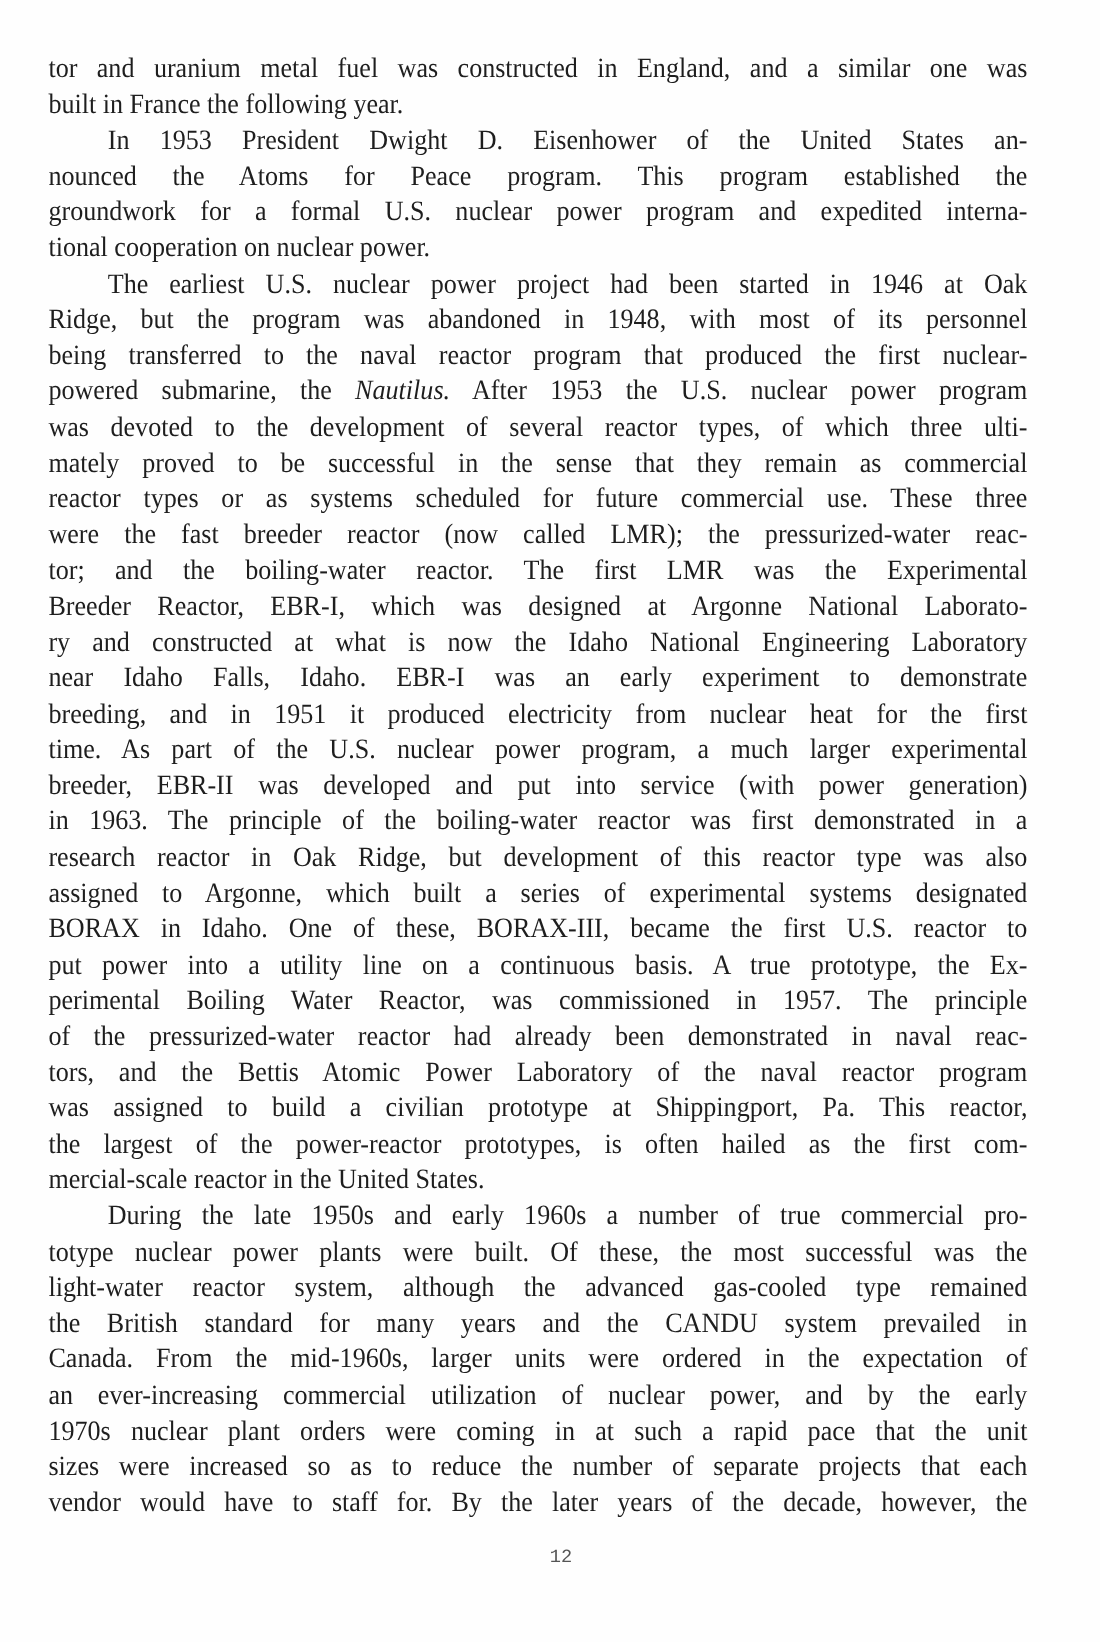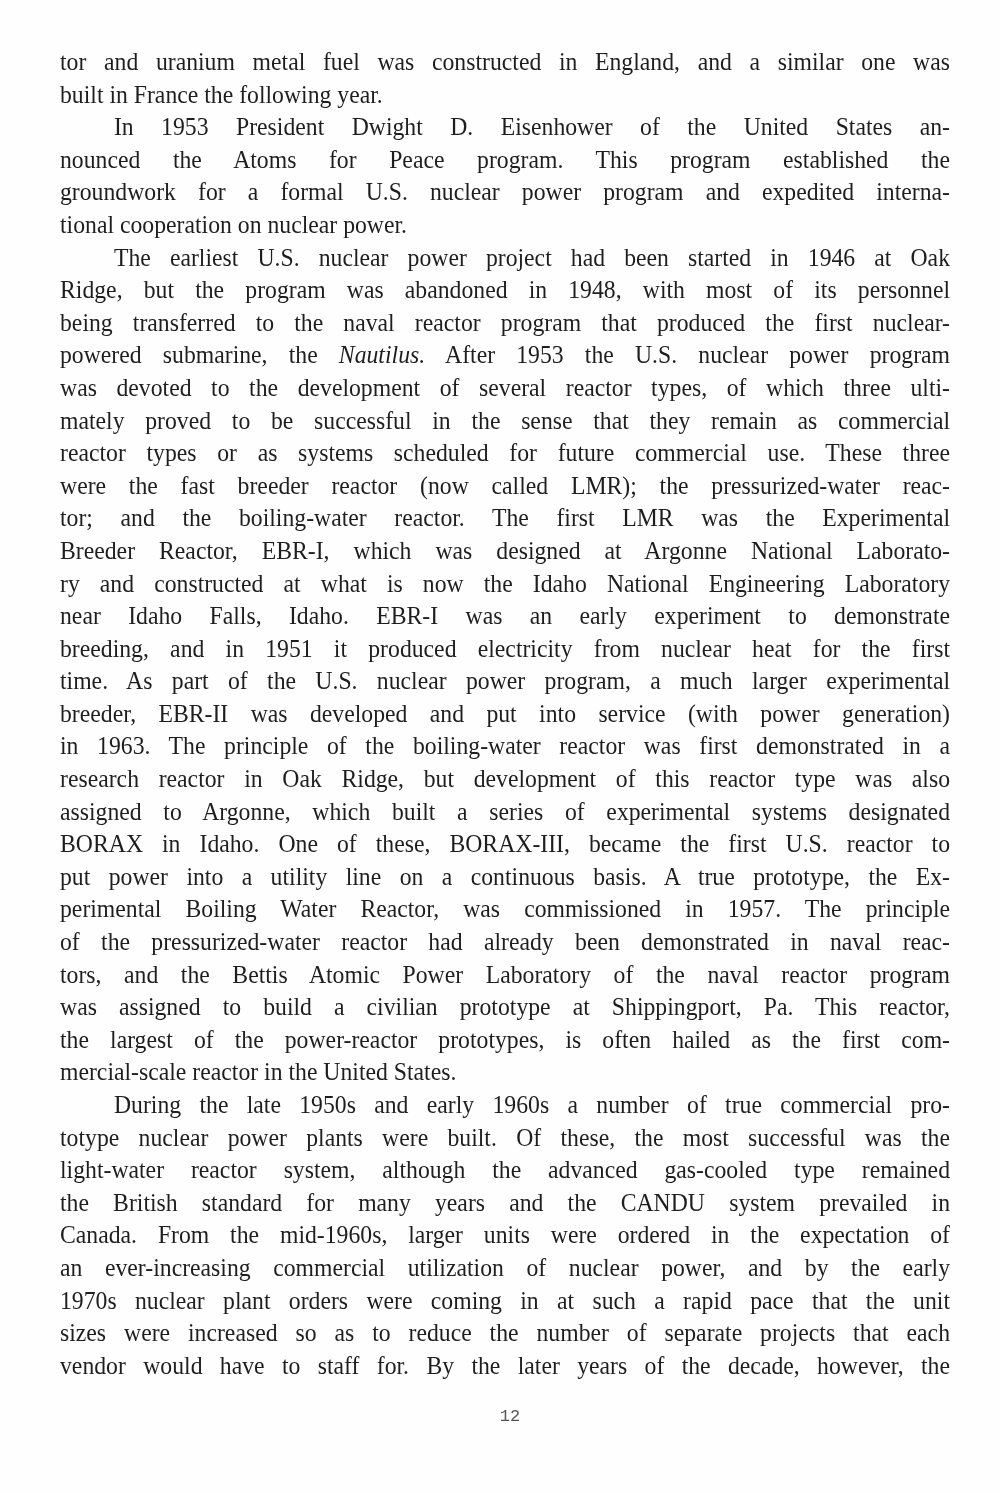--- a/index.html
+++ b/index.html
@@ -1,18 +1,18 @@
 <!DOCTYPE html>
 <html><head>
   <meta charset="utf-8">
   <style>
     html, body { margin:0; padding:0; background:#ffffff; }
     body { width:1000px; height:1493px; position:relative; overflow:hidden; }
     .page { position:absolute; left:0; top:0; width:1000px; height:1493px; background:#fefefe; }
-    .content { position:absolute; left:60px; top:46px; width:890px; }
+    .content { position:absolute; left:44px; top:46px; width:890px; }
     .line {
       font-family: "Liberation Serif", "DejaVu Serif", serif;
       font-size: 25.5px;
       line-height: 32.6px;
       height: 32.6px;
       color: #1e1e1e;
       white-space: nowrap;
       text-align: justify;
       text-align-last: justify;
       transform: scaleX(0.93);

